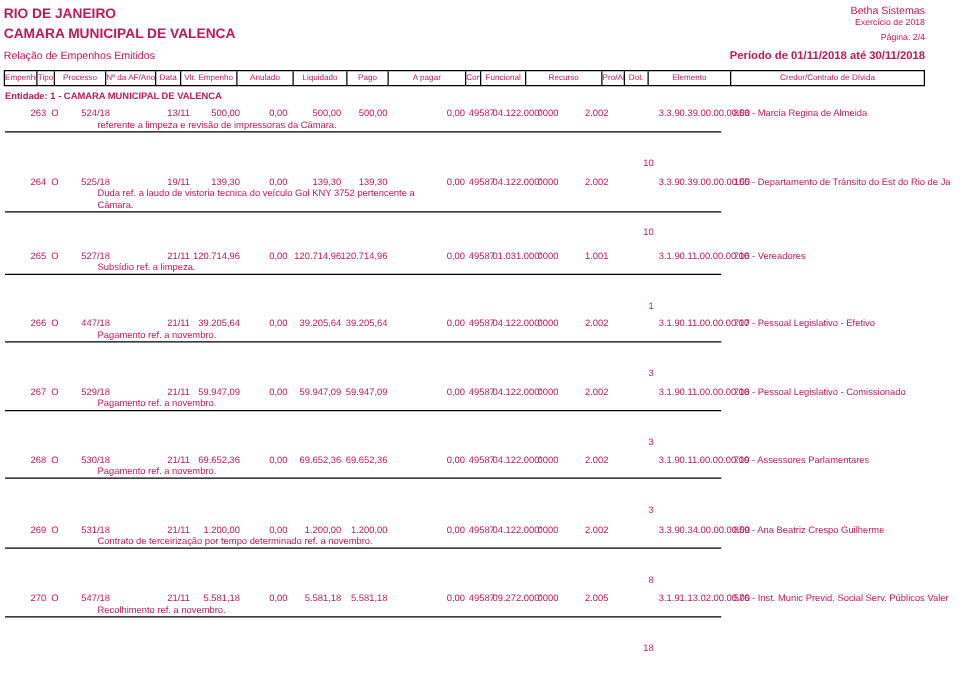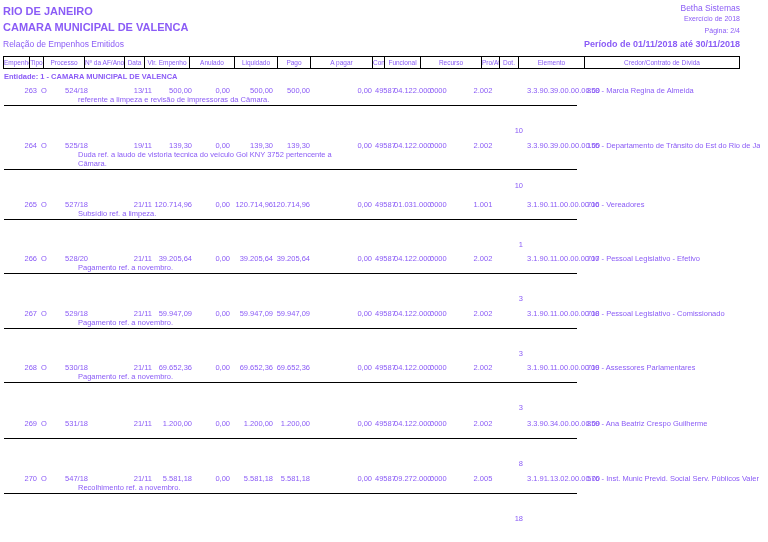--- a/index.html
+++ b/index.html
@@ -1,18 +1,18 @@
 <!DOCTYPE html>
 <html><head>
 <meta charset="utf-8">
 <style>
   html,body{margin:0;padding:0;background:#ffffff;}
   #page{
     position:relative;width:768px;height:542px;background:#ffffff;
-    font-family:"Liberation Sans", sans-serif;color:#8b5cf6;overflow:hidden;
+    font-family:"Liberation Sans", sans-serif;color:#be185d;overflow:hidden;
   }
   
   .org-state{position:absolute;left:3px;top:5px;font-size:11px;font-weight:bold;white-space:nowrap;}
   .org-name{position:absolute;left:3px;top:21px;font-size:11px;font-weight:bold;white-space:nowrap;}
   .report-title{position:absolute;left:3px;top:39px;font-size:8.5px;white-space:nowrap;}
   
   .meta{position:absolute;right:28px;text-align:right;white-space:nowrap;}
   .vendor{top:3px;font-size:8.5px;}
   .exercise{top:15px;font-size:7px;}
   .page-label{top:27px;font-size:7px;}
@@ -46,21 +46,21 @@
   .f-processo{left:45px; width:43px;text-align:right;}
   .f-data    {left:118px;width:34px;text-align:right;}
   .f-vlr     {left:143px;width:49px;text-align:right;}
   .f-anulado {left:193px;width:37px;text-align:right;}
   .f-liquidado{left:228px;width:45px;text-align:right;}
   .f-pago    {left:263px;width:47px;text-align:right;}
   .f-apagar  {left:318px;width:54px;text-align:right;}
   .f-conta   {left:375px;}
   .f-funcional{left:394px;}
   .f-recurso {left:430px;}
-  .f-proat   {left:468px;width:30px;text-align:center;}
+  .f-proat   {left:468px;width:30px;text-align:left;}
   .f-dot     {left:503px;width:20px;text-align:right;margin-top:40px;}
   .f-elemento{left:527px;font-weight:normal;}
   .f-credor  {left:587px;max-width:178px;overflow:hidden;}
   .desc{
     position:absolute;left:78px;top:10px;max-width:265px;
     font-size:7.5px;line-height:8.5px;
   }
   .sep{position:absolute;left:4px;top:19px;width:573px;border-top:1.6px solid #000;}
   .row:nth-of-type(2) .sep{top:28px;}
 </style>
@@ -159,21 +159,21 @@
     <span class="c f-dot">1</span>
     <span class="c f-elemento">3.1.90.11.00.00.00.00</span>
     <span class="c f-credor">716 - Vereadores</span>
     <div class="desc">Subsídio ref. a limpeza.</div>
     <div class="sep"></div>
   </div>
 
   <div class="row">
     <span class="c f-empenho">266</span>
     <span class="c f-tipo">O</span>
-    <span class="c f-processo">528/20</span>
+    <span class="c f-processo">447/18</span>
     <span class="c f-data">21/11</span>
     <span class="c f-vlr">39.205,64</span>
     <span class="c f-anulado">0,00</span>
     <span class="c f-liquidado">39.205,64</span>
     <span class="c f-pago">39.205,64</span>
     <span class="c f-apagar">0,00</span>
     <span class="c f-conta">49587</span>
     <span class="c f-funcional">04.122.000'</span>
     <span class="c f-recurso">0000</span>
     <span class="c f-proat">2.002</span>
@@ -236,20 +236,21 @@
     <span class="c f-liquidado">1.200,00</span>
     <span class="c f-pago">1.200,00</span>
     <span class="c f-apagar">0,00</span>
     <span class="c f-conta">49587</span>
     <span class="c f-funcional">04.122.000'</span>
     <span class="c f-recurso">0000</span>
     <span class="c f-proat">2.002</span>
     <span class="c f-dot">8</span>
     <span class="c f-elemento">3.3.90.34.00.00.00.00</span>
     <span class="c f-credor">859 - Ana Beatriz Crespo Guilherme</span>
+    <div class="desc">Contrato de terceirização por tempo determinado ref. a novembro.</div>
     <div class="sep"></div>
   </div>
 
   <div class="row">
     <span class="c f-empenho">270</span>
     <span class="c f-tipo">O</span>
     <span class="c f-processo">547/18</span>
     <span class="c f-data">21/11</span>
     <span class="c f-vlr">5.581,18</span>
     <span class="c f-anulado">0,00</span>

